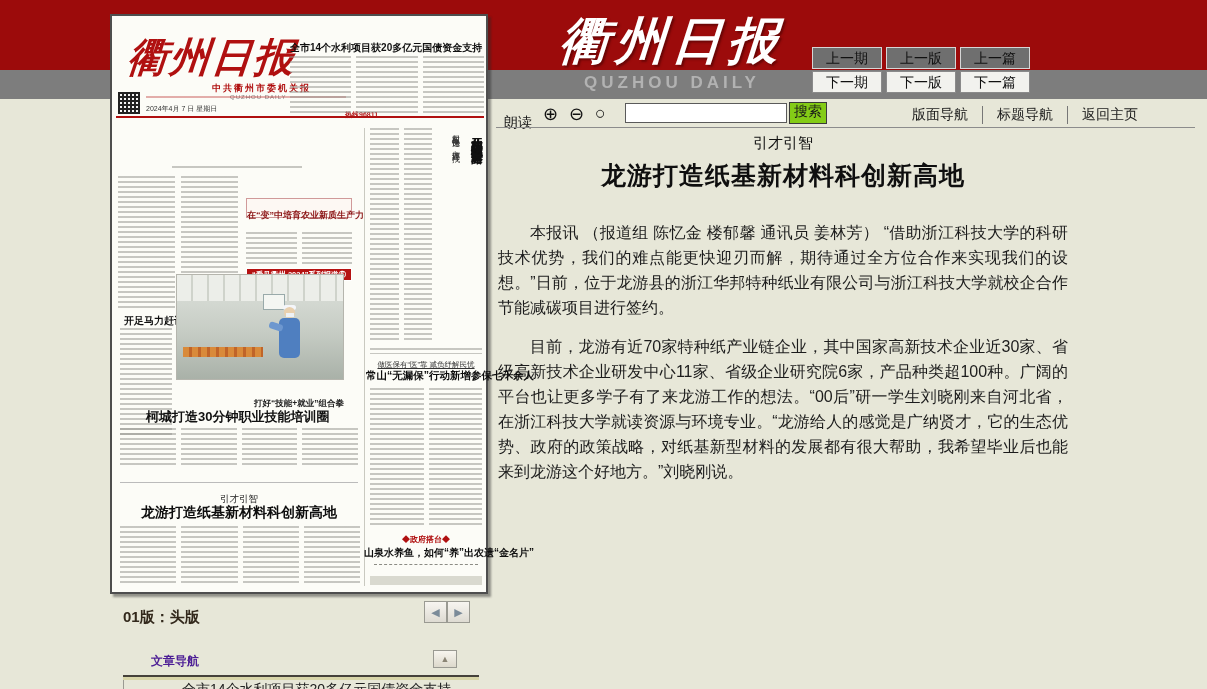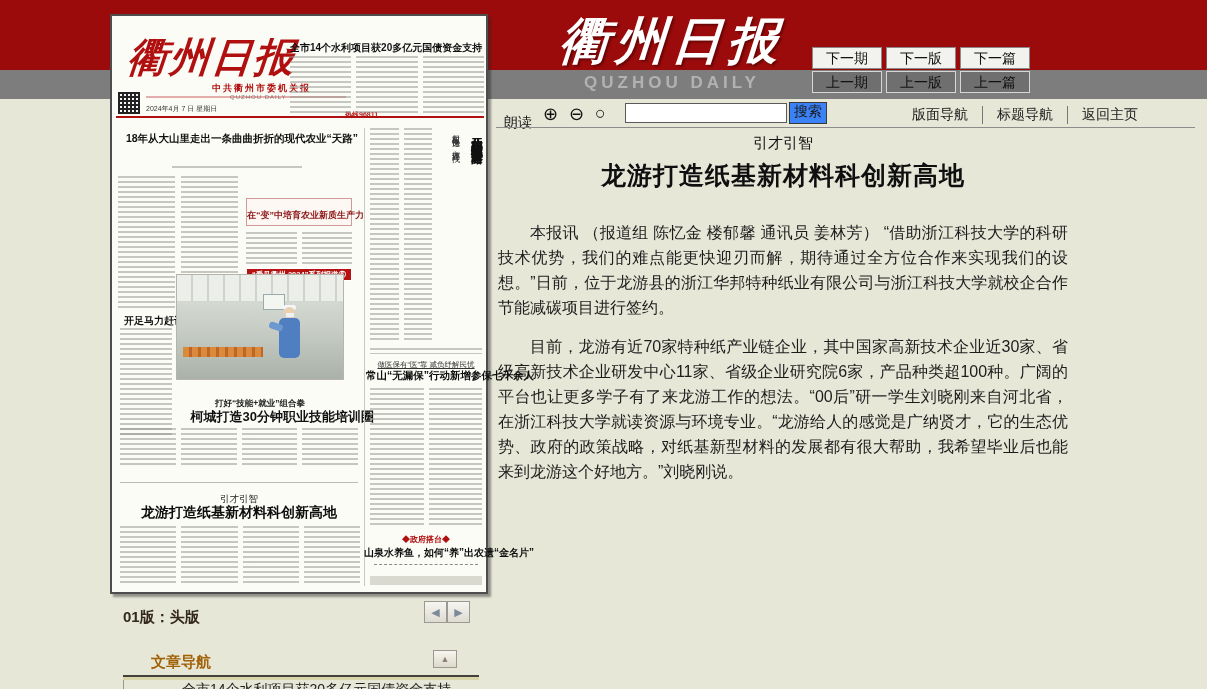--- a/index.html
+++ b/index.html
@@ -23,21 +23,21 @@
   .nbtn.bot { background:#f2f2ee; border:1px solid #8a8a8a; }
 
   
   .toolbar { position:absolute; left:490px; top:99px; width:717px; height:29px; font-size:14px; }
   .tb-read { position:absolute; left:14px; top:15px; cursor:pointer; }
   .tb-ico { position:absolute; top:4px; font-size:18px; color:#111; cursor:pointer; }
   .tb-in  { left:53px; } .tb-out { left:79px; } .tb-rst { left:105px; }
   .tb-input { position:absolute; left:135px; top:4px; width:162px; height:20px;
               border:1px solid #5a5a5a; background:#fff; font-size:13px; padding:0 3px; }
   .tb-search { position:absolute; left:299px; top:3px; height:22px; padding:0 4px;
-               background:#3b82f6; border:1px solid #3a3a3a; font-size:14px; cursor:pointer; }
+               background:#84cc16; border:1px solid #3a3a3a; font-size:14px; cursor:pointer; }
   .tb-links { position:absolute; left:408px; top:7px; display:flex; }
   .tb-link { padding:0 14px; cursor:pointer; white-space:nowrap; }
   .tb-link + .tb-link { border-left:1px solid #777; }
   .toolbar-rule { position:absolute; left:496px; top:127px; width:699px; height:1px; background:#8c8c8c; }
 
   
   .article { position:absolute; left:498px; top:134px; width:570px; }
   .art-eyebrow { text-align:center; font-size:15px; color:#111; }
   .art-title { text-align:center; font-size:25px; font-weight:bold; color:#0f0f0f;
                letter-spacing:1px; margin-top:6px; }
@@ -72,21 +72,21 @@
   .txr { background:repeating-linear-gradient(180deg,#b0101055 0 2px,transparent 2px 5px); }
   .col { flex:1; }
 
   .lead-kicker { position:absolute; left:6px; top:116px; width:248px; text-align:center;
                  font-size:10.5px; font-weight:bold; color:#111; white-space:nowrap; }
   .lead-head { position:absolute; left:0px; top:128px; width:256px; text-align:center;
                font-size:17px; font-weight:bold; color:#111; white-space:nowrap; }
   .lead-head .rq { color:#b01010; }
   .lead-by { position:absolute; left:60px; top:150px; width:130px; height:4px; }
   .lead-cols { position:absolute; left:6px; top:160px; width:120px; height:135px; display:flex; gap:6px; }
-  .mid-box { position:absolute; left:134px; top:182px; width:106px; height:28px;
+  .mid-box { position:absolute; left:134px; top:182px; width:106px; height:20px;
              border:1px solid #d09a9a; background:#fdf8f3; text-align:center;
              font-size:9px; font-weight:bold; color:#8c1616; padding-top:10px; white-space:nowrap; }
   .mid-cols { position:absolute; left:134px; top:216px; width:106px; height:34px; display:flex; gap:5px; }
   .banner { position:absolute; left:134px; top:252px; width:106px; height:13px; background:#b51212;
             box-shadow:inset 0 0 0 1px #fff, inset 0 0 0 2px #b51212;
             color:#fff; font-size:7.5px; font-weight:bold; text-align:center; line-height:13px; white-space:nowrap; }
   .photo-head { position:absolute; left:12px; top:298px; font-size:10px; font-weight:bold; color:#111; }
   .photo-col { position:absolute; left:8px; top:312px; width:52px; height:110px; }
   .photo { position:absolute; left:64px; top:258px; width:168px; height:106px;
            background:linear-gradient(180deg,#dfe3dd 0%,#c6ccc4 55%,#a9b1a8 100%); border:1px solid #b5b5ad; }
@@ -94,23 +94,23 @@
                 background:repeating-linear-gradient(90deg,#eceee9 0 14px,#cfd3cb 14px 16px); }
   .ph-screen { position:absolute; left:52%; top:18%; width:22px; height:16px; background:#f4f6f2; border:1px solid #9aa; }
   .ph-belt { position:absolute; left:6px; bottom:22px; width:80px; height:10px;
              background:repeating-linear-gradient(90deg,#d98a3a 0 6px,#c06428 6px 9px); }
   .ph-worker { position:absolute; right:38px; top:30px; width:30px; height:70px; }
   .ph-head { position:absolute; left:9px; top:2px; width:11px; height:11px; border-radius:50%; background:#e9d0ae; }
   .ph-cap  { position:absolute; left:8px; top:0px; width:13px; height:5px; border-radius:3px; background:#f4f6fa; }
   .ph-mask { position:absolute; left:11px; top:8px; width:8px; height:4px; background:#eef2f6; }
   .ph-body { position:absolute; left:4px; top:13px; width:21px; height:40px; border-radius:5px; background:#4f7fc0; }
   .ph-arm  { position:absolute; left:-6px; top:18px; width:14px; height:7px; border-radius:3px; background:#6d97cf; transform:rotate(18deg); }
-  .skill-kicker { position:absolute; left:64px; top:382px; width:168px; text-align:center;
+  .skill-kicker { position:absolute; left:64px; top:382px; width:168px; text-align:right;
                   font-size:8.5px; font-weight:bold; color:#222; white-space:nowrap; }
-  .skill-head { position:absolute; left:34px; top:392px; width:228px; text-align:right;
+  .skill-head { position:absolute; left:34px; top:392px; width:228px; text-align:left;
                 font-size:13px; font-weight:bold; color:#111; white-space:nowrap; }
   .skill-cols { position:absolute; left:8px; top:412px; width:238px; height:38px; display:flex; gap:5px; }
   .lead-hr { position:absolute; left:8px; top:466px; width:238px; height:1px; background:#bbb; }
   .talent-kicker { position:absolute; left:8px; top:477px; width:238px; text-align:center; font-size:9.5px; color:#222; }
   .talent-head { position:absolute; left:0px; top:488px; width:254px; text-align:center;
                  font-size:14px; font-weight:bold; color:#0d0d0d; white-space:nowrap; }
   .talent-cols { position:absolute; left:8px; top:510px; width:240px; height:60px; display:flex; gap:5px; }
 
   .vdiv { position:absolute; left:252px; top:112px; width:1px; height:458px; background:#c9c9c0; }
   .right-strip { position:absolute; left:258px; top:110px; width:114px; height:462px; }
@@ -132,48 +132,48 @@
   .focus-dash { position:absolute; left:4px; top:438px; width:104px; height:0;
                 border-top:1px dashed #8c8c84; }
   .rs-bar { position:absolute; left:0; top:450px; width:112px; height:9px; background:#d9d9cf; }
 
   
   .page-label { position:absolute; left:123px; top:608px; font-size:15px; font-weight:bold; color:#33291c; }
   .pager { position:absolute; left:424px; top:601px; display:flex; }
   .pbtn { width:23px; height:22px; background:linear-gradient(#f7f5f0,#dedbd2); border:1px solid #9a9a92;
           font-size:11px; color:#7b8b99; text-align:center; line-height:20px; cursor:pointer; }
   .artnav { position:absolute; left:123px; top:650px; width:356px; height:39px; }
-  .artnav-title { position:absolute; left:28px; top:3px; font-size:15px; font-weight:bold; color:#a16207; }
+  .artnav-title { position:absolute; left:28px; top:3px; font-size:12px; font-weight:bold; color:#4c1d95; }
   .artnav-up { position:absolute; left:310px; top:0px; width:24px; height:18px;
                background:linear-gradient(#f7f5ee,#ddd9cc); border:1px solid #9a9a92;
                font-size:9px; color:#8a8474; text-align:center; line-height:16px; cursor:pointer; }
   .artnav-rule { position:absolute; left:0; top:25px; width:356px; height:5px;
                  border-top:2px solid #45413a; border-bottom:3px solid #d8d5a8; }
   .artnav-list { position:absolute; left:0; top:30px; width:356px; height:9px; overflow:hidden;
                  border-left:1px solid #9a9a92; }
   .artnav-item { margin-left:58px; font-size:14px; color:#222; line-height:18px; cursor:pointer; white-space:nowrap; }
 </style>
 </head>
 <body>
 
 <div class="hdr"></div>
 <div class="grayband"></div>
 <div class="logo">衢州日报</div>
 <div class="logo-sub">QUZHOU DAILY</div>
 
 <div class="navbtns">
   <div class="row">
+    <div class="nbtn top">上一期</div>
+    <div class="nbtn top">上一版</div>
+    <div class="nbtn top">上一篇</div>
+  </div>
+  <div class="row">
     <div class="nbtn bot">下一期</div>
     <div class="nbtn bot">下一版</div>
     <div class="nbtn bot">下一篇</div>
-  </div>
-  <div class="row">
-    <div class="nbtn top">上一期</div>
-    <div class="nbtn top">上一版</div>
-    <div class="nbtn top">上一篇</div>
   </div>
 </div>
 
 <div class="toolbar">
   <span class="tb-read">朗读</span>
   <span class="tb-ico tb-in">⊕</span>
   <span class="tb-ico tb-out">⊖</span>
   <span class="tb-ico tb-rst">○</span>
   <input class="tb-input" value="" style="">
   <span class="tb-search">搜索</span>
@@ -204,21 +204,20 @@
   <div class="hotline">热线96811</div>
   <div class="mh-rule"></div>
 
   <div class="tp-head">全市14个水利项目获20多亿元国债资金支持</div>
   <div class="tp-cols">
     <div class="col tx"></div>
     <div class="col tx"></div>
     <div class="col tx"></div>
   </div>
 
-  <div class="lead-kicker">18年从大山里走出一条曲曲折折的现代农业“天路”</div>
   <div class="lead-by tx"></div>
   <div class="lead-cols">
     <div class="col tx"></div>
     <div class="col tx"></div>
   </div>
 
   <div class="mid-box">在“变”中培育农业新质生产力</div>
   <div class="mid-cols">
     <div class="col tx"></div>
     <div class="col tx"></div>

